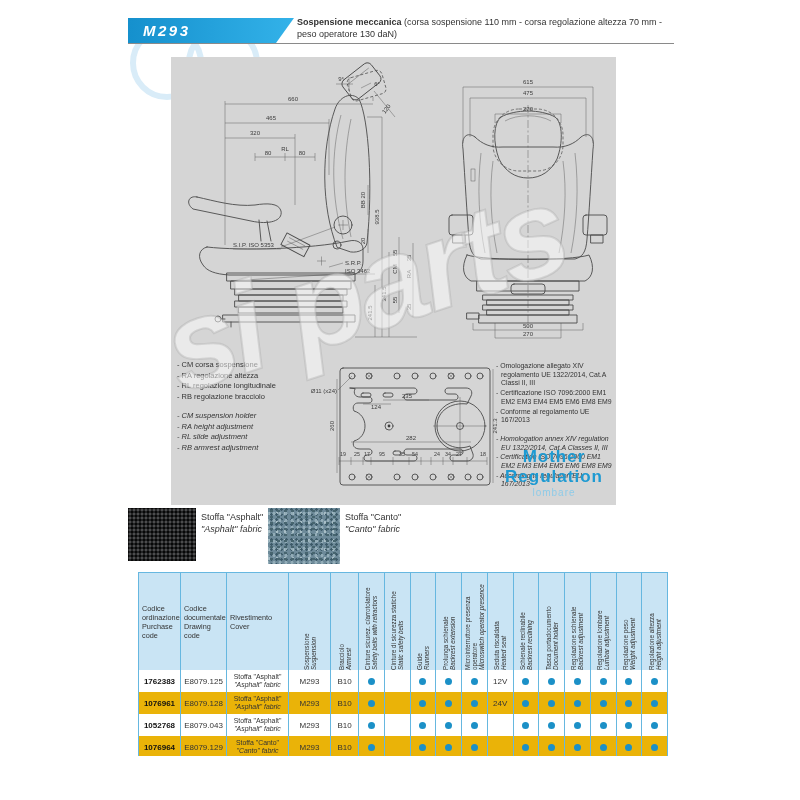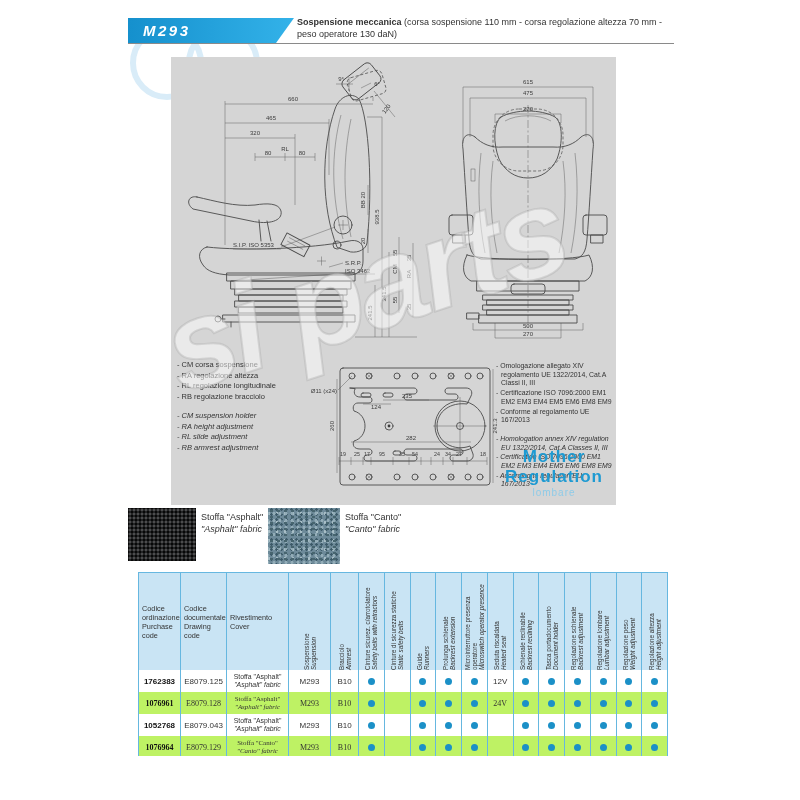--- a/index.html
+++ b/index.html
@@ -66,21 +66,21 @@
   thead th{background:#c9e4f4;height:93px;font-weight:normal;vertical-align:middle;border-top:1px solid #66b7e0;}
   th.flat{text-align:left;vertical-align:middle;padding:2px 3px;font-size:7.3px;line-height:9px;}
   th.flat .h-en{display:block;}
   th.flat .h-it{display:block;}
   th.rot{vertical-align:bottom;}
   .vwrap{writing-mode:vertical-rl;transform:rotate(180deg);height:88px;margin:0 auto;
     font-size:6.3px;line-height:7px;text-align:left;}
   .vwrap .h-it{display:block;}
   .vwrap .h-en{display:block;font-style:italic;}
   tbody td{height:22px;text-align:center;font-size:8px;vertical-align:middle;}
-  tbody tr.alt td{background:#bef264;font-family:Liberation Serif, serif;}
+  tbody tr.alt td{background:#eab308;}
   td.code{font-weight:bold;color:#111;}
   td.cover{font-size:6.9px;line-height:8px;}
   td.cover .en{font-style:italic;}
   .dot{display:inline-block;width:7px;height:7px;border-radius:50%;background:#1b90c7;vertical-align:middle;}
   tr.empty-a td{height:12px;background:#fff;}
   tr.empty-b td{height:18px;background:#d9edf8;border-bottom:2px solid #2d9bd3;}
   #pagenum{position:absolute;left:138px;top:786px;width:530px;text-align:center;font-size:9px;color:#444;z-index:2;}
 </style>
 </head>
 <body>

